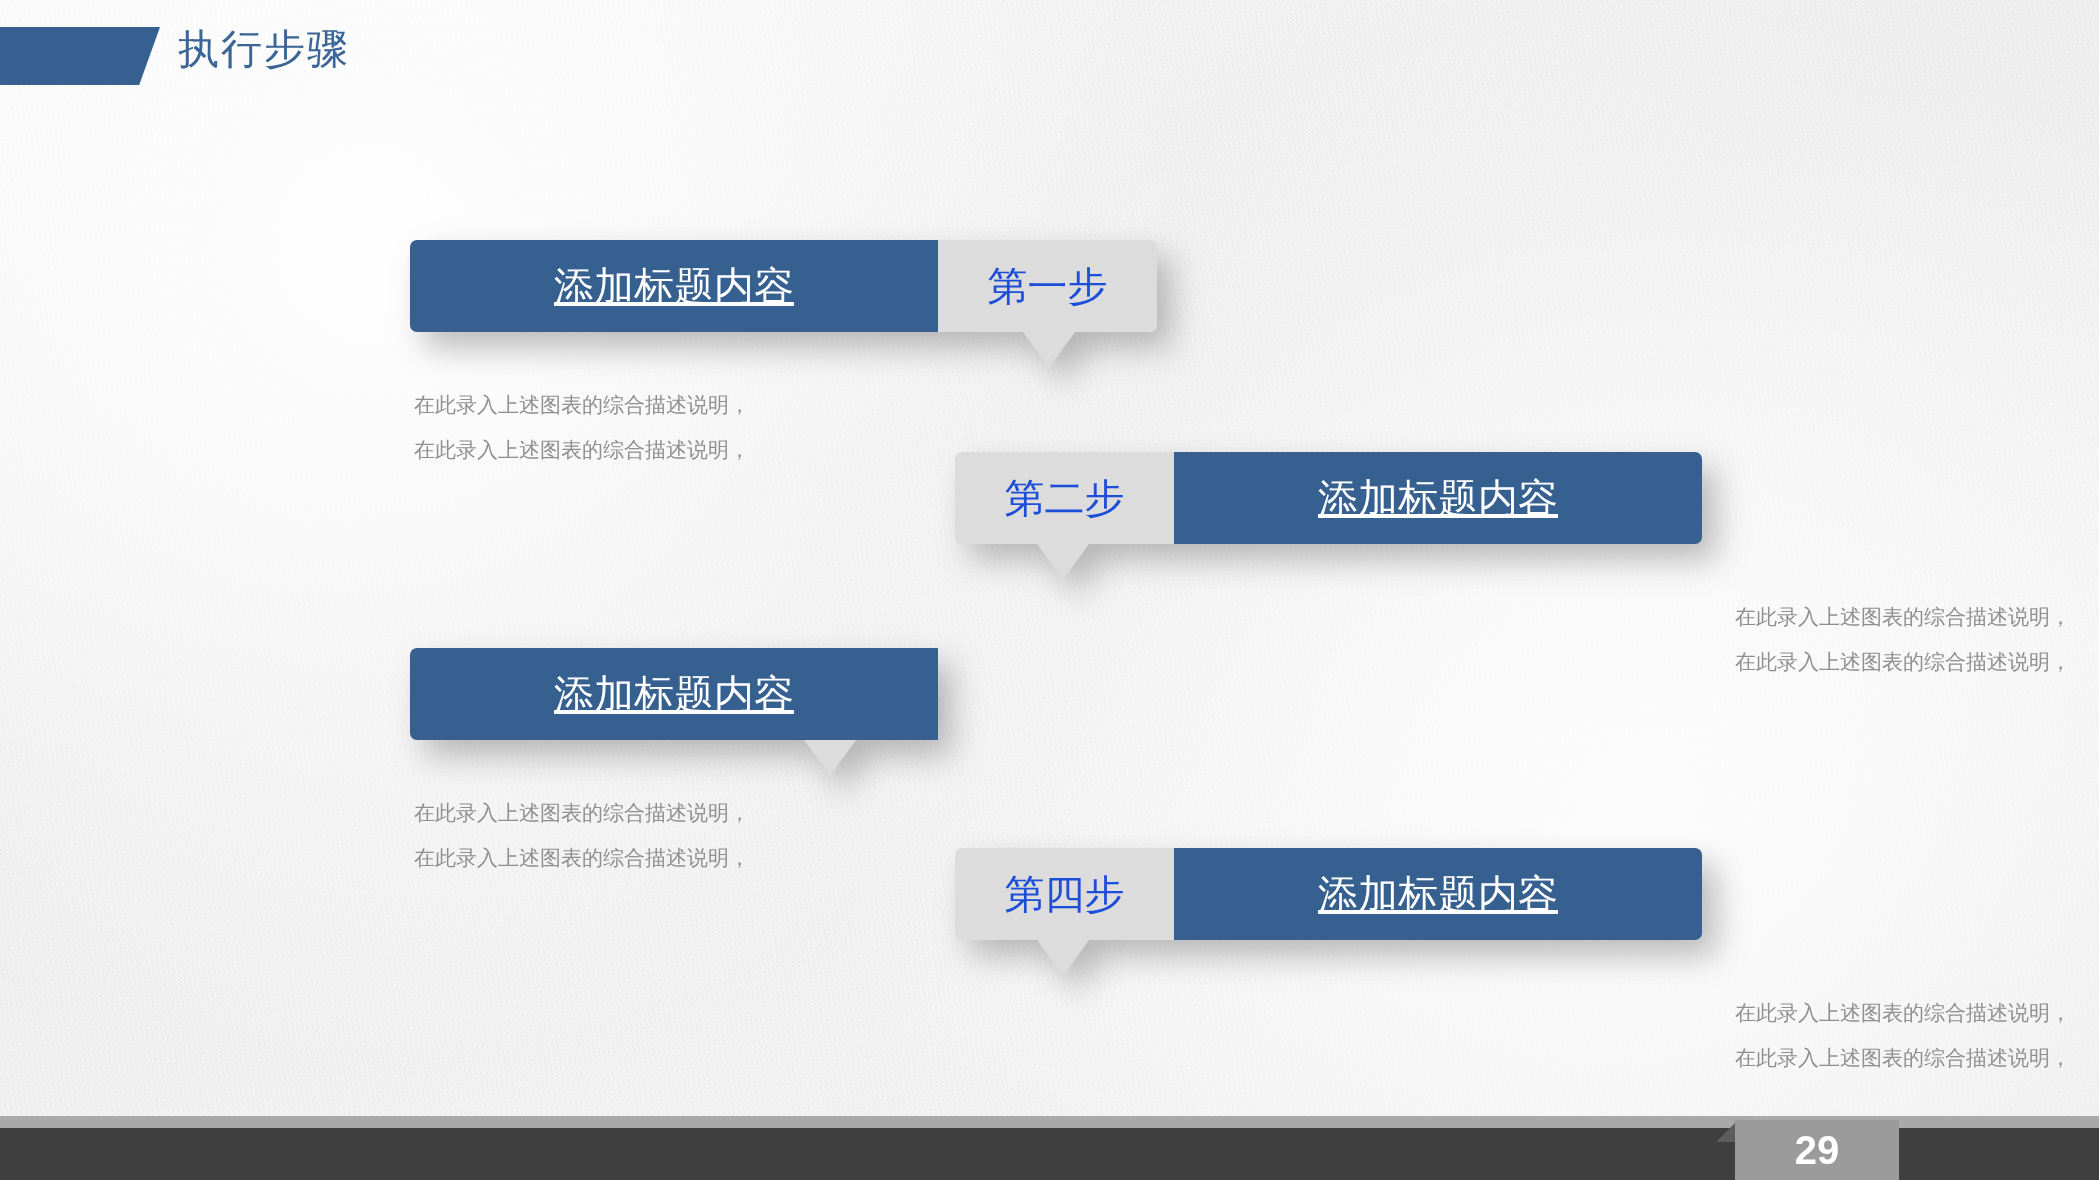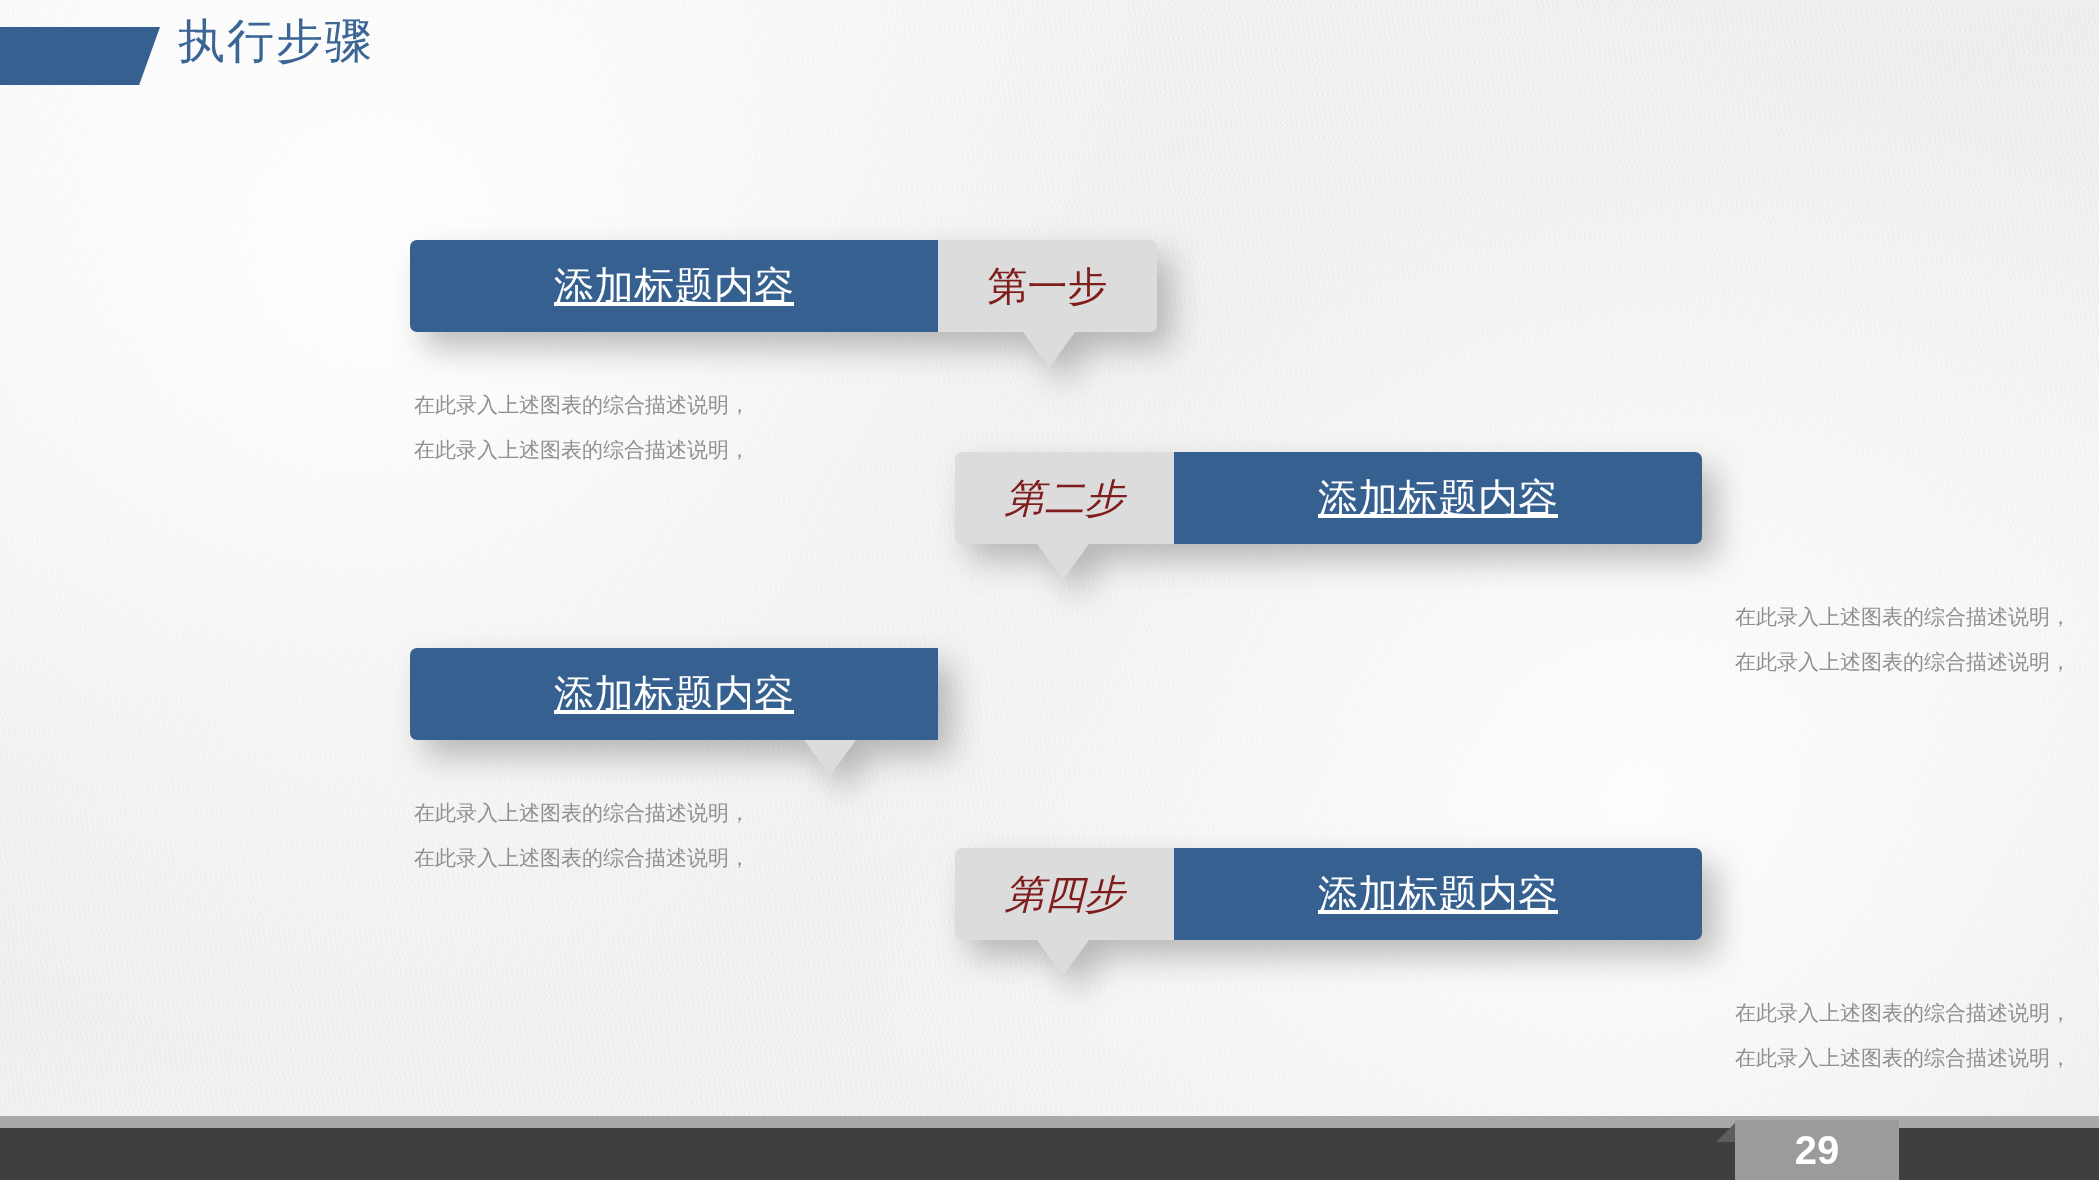--- a/index.html
+++ b/index.html
@@ -33,22 +33,22 @@
     left: 0;
     top: 27px;
     width: 160px;
     height: 58px;
     background: #35608f;
     clip-path: polygon(0 0, 100% 0, 87% 100%, 0 100%);
   }
   .header-title {
     position: absolute;
     left: 178px;
-    top: 12px;
-    font-size: 47px;
+    top: 20px;
+    font-size: 41px;
     line-height: 58px;
     color: #3a6595;
     letter-spacing: 2px;
     white-space: nowrap;
   }
 
   
   .step {
     position: absolute;
   }
@@ -63,33 +63,33 @@
     color: #ffffff;
     font-size: 40px;
     display: flex;
     align-items: center;
     justify-content: center;
     white-space: nowrap;
     text-decoration: underline;
   }
   .bar-step {
     background: #dcdcdc;
-    color: #7f1d1d;
+    color: #1d4ed8;
     font-size: 40px;
     display: flex;
     align-items: center;
     justify-content: center;
     white-space: nowrap;
     position: relative;
   }
   
   .step.left .bar-title { width: 528px; border-radius: 7px 0 0 7px; }
   .step.left .bar-step  { width: 219px; border-radius: 0 7px 7px 0; }
   
-  .step.right .bar-step  { width: 219px; border-radius: 7px 0 0 7px; font-style: italic; }
+  .step.right .bar-step  { width: 219px; border-radius: 7px 0 0 7px; }
   .step.right .bar-title { width: 528px; border-radius: 0 7px 7px 0; }
 
   .pointer {
     position: absolute;
     top: 92px;
     width: 0;
     height: 0;
     border-left: 26px solid transparent;
     border-right: 26px solid transparent;
     border-top: 36px solid #dcdcdc;

